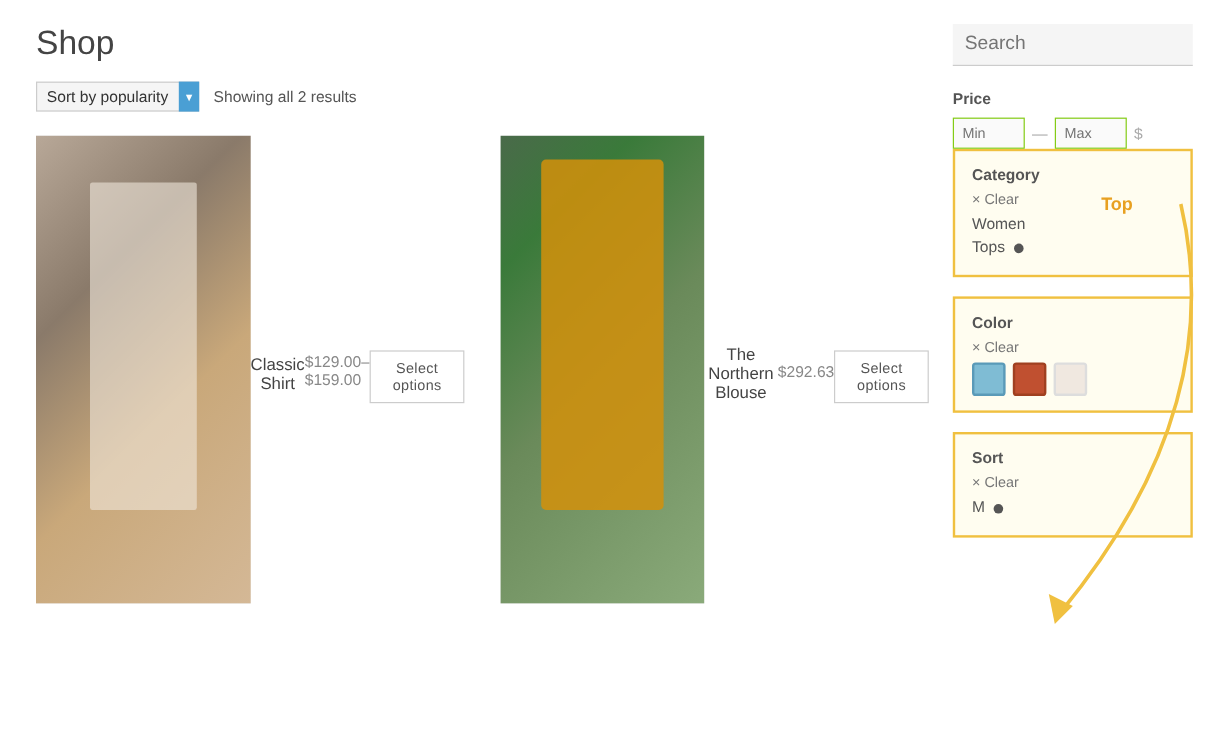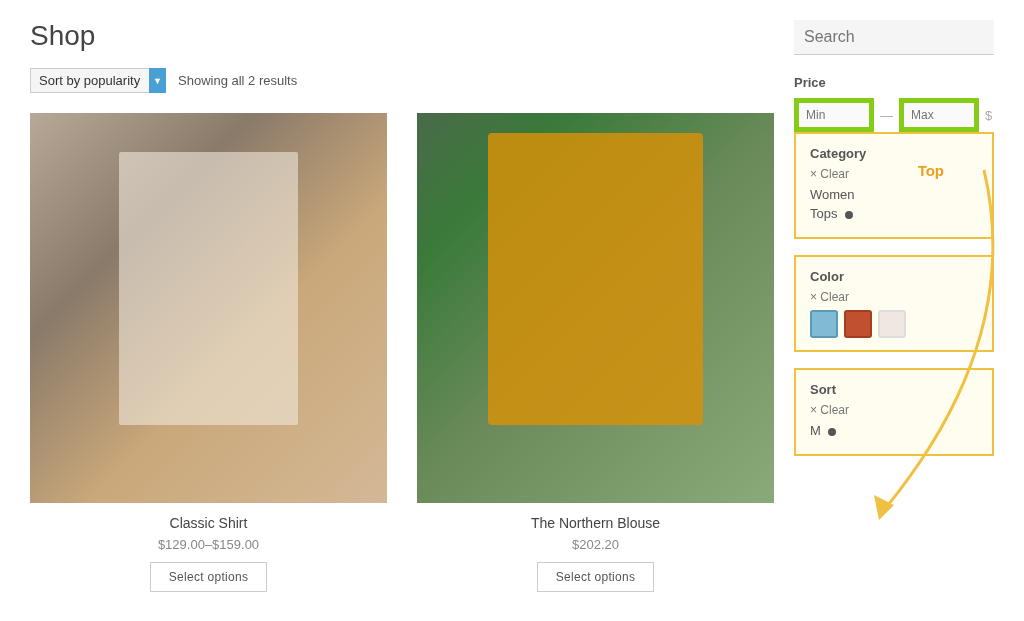--- a/index.html
+++ b/index.html
@@ -74,21 +74,20 @@
     }
 
     
     .product-grid {
       display: flex;
       gap: 30px;
     }
     .product-card {
       flex: 1;
       display: flex;
-      flex-direction: column;
       align-items: center;
     }
     .product-image-wrapper {
       width: 100%;
       height: 390px;
       overflow: hidden;
       background: #e8e8e8;
       display: flex;
       align-items: center;
       justify-content: center;
@@ -173,22 +172,22 @@
       font-weight: 600;
       color: #555;
       margin-bottom: 8px;
     }
     .price-range {
       display: flex;
       align-items: center;
       gap: 6px;
     }
     .price-input {
-      width: 80px;
-      border: 5px solid #84cc16;
+      width: 60px;
+      border: 1px solid #84cc16;
       padding: 5px 7px;
       font-size: 12px;
       color: #999;
       background: #fafafa;
     }
     .price-dash {
       color: #aaa;
       font-size: 13px;
     }
     .price-currency {
@@ -306,21 +305,21 @@
         <div class="product-name">Classic Shirt</div>
         <div class="product-price">$129.00–$159.00</div>
         <button class="btn-select-options">Select options</button>
       </div>
 
       <div class="product-card">
         <div class="product-image-wrapper">
           <div class="product-image-2"></div>
         </div>
         <div class="product-name">The Northern Blouse</div>
-        <div class="product-price">$202.20</div>
+        <div class="product-price">$292.63</div>
         <button class="btn-select-options">Select options</button>
       </div>
     </div>
   </div>
 
   <div class="sidebar main-wrapper">
     
     <input class="sidebar-search" type="text" placeholder="Search" style="">
 
     

